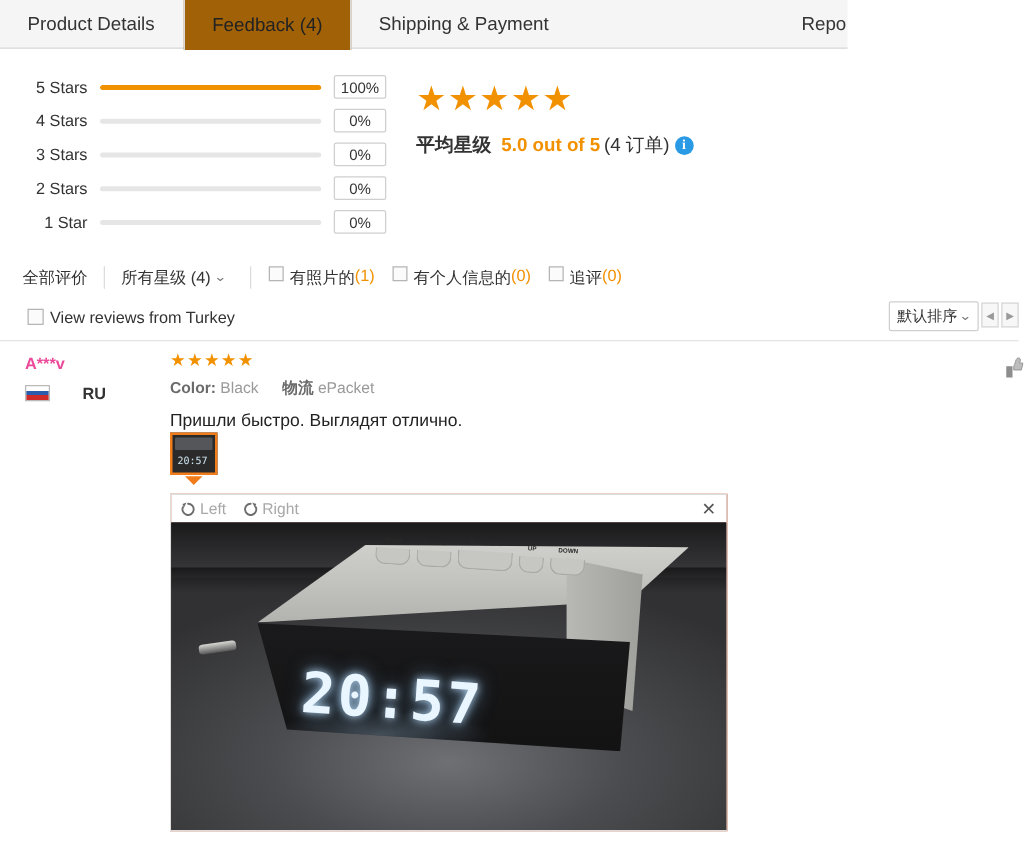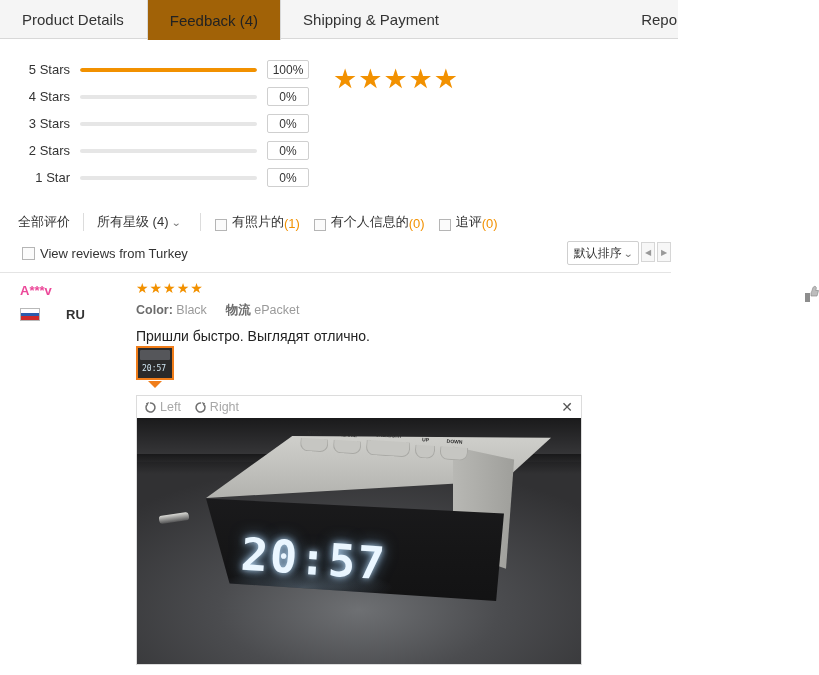--- a/index.html
+++ b/index.html
@@ -183,42 +183,42 @@
     gap: 3px;
   }
   .caret {
     display: inline-block;
     font-size: 10px;
     color: #777;
     transform: scaleX(1.25);
   }
   .chkitem {
     display: flex;
-    align-items: flex-end;
+    align-items: flex-start;
     margin-left: 14px;
     cursor: pointer;
     color: #333;
   }
   .chkbox {
     width: 12px; height: 12px;
     border: 1px solid #b5b5b5;
     background: #fbfbfb;
     box-sizing: border-box;
     margin-right: 5px;
     display: inline-block;
     flex: none;
   }
   .cnt-orange { color: #f29100; }
   .cnt-gray { color: #f29100; }
 
   
   .sortrow {
     position: absolute;
     left: 0; top: 240px;
-    width: 671px;
+    width: 815px;
     height: 33px;
     border-bottom: 1px solid #e4e4e4;
     box-sizing: border-box;
   }
   .turkey {
     position: absolute;
     left: 22px; top: 6px;
     display: flex;
     align-items: center;
     font-size: 13px;
@@ -561,20 +561,26 @@
       <div class="barlabel">1 Star</div>
       <div class="bartrack">
         <div class="barfill" style="width:0%"></div>
       </div>
       <div class="barpct">0%</div>
     </div>
   </div>
 
   <div class="avgblock">
     <div class="avgstars">★★★★★</div>
+    <div class="avgline">
+      <span class="cn">平均星级</span>
+      <span class="score">5.0 out of 5</span>
+      <span class="orders">(4 订单)</span>
+      <span class="infoicon">i</span>
+    </div>
   </div>
 </div>
 
 <div class="filterrow">
   <div class="filter-all">全部评价</div>
   <div class="filter-stars">
     <span>所有星级 (4)</span>
     <span class="caret">⌄</span>
   </div>
 

